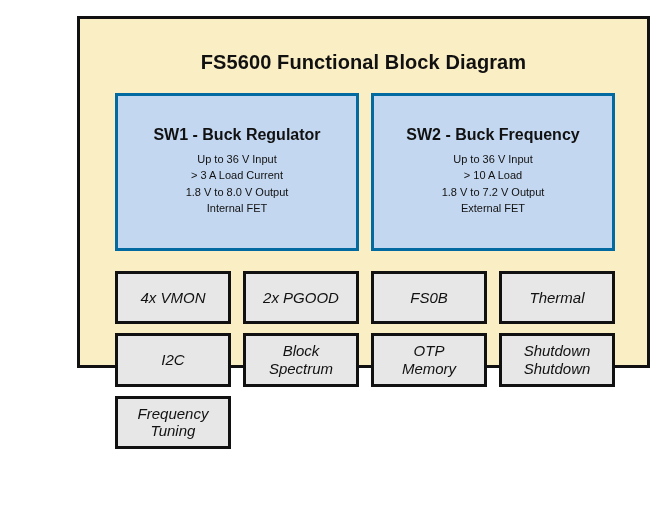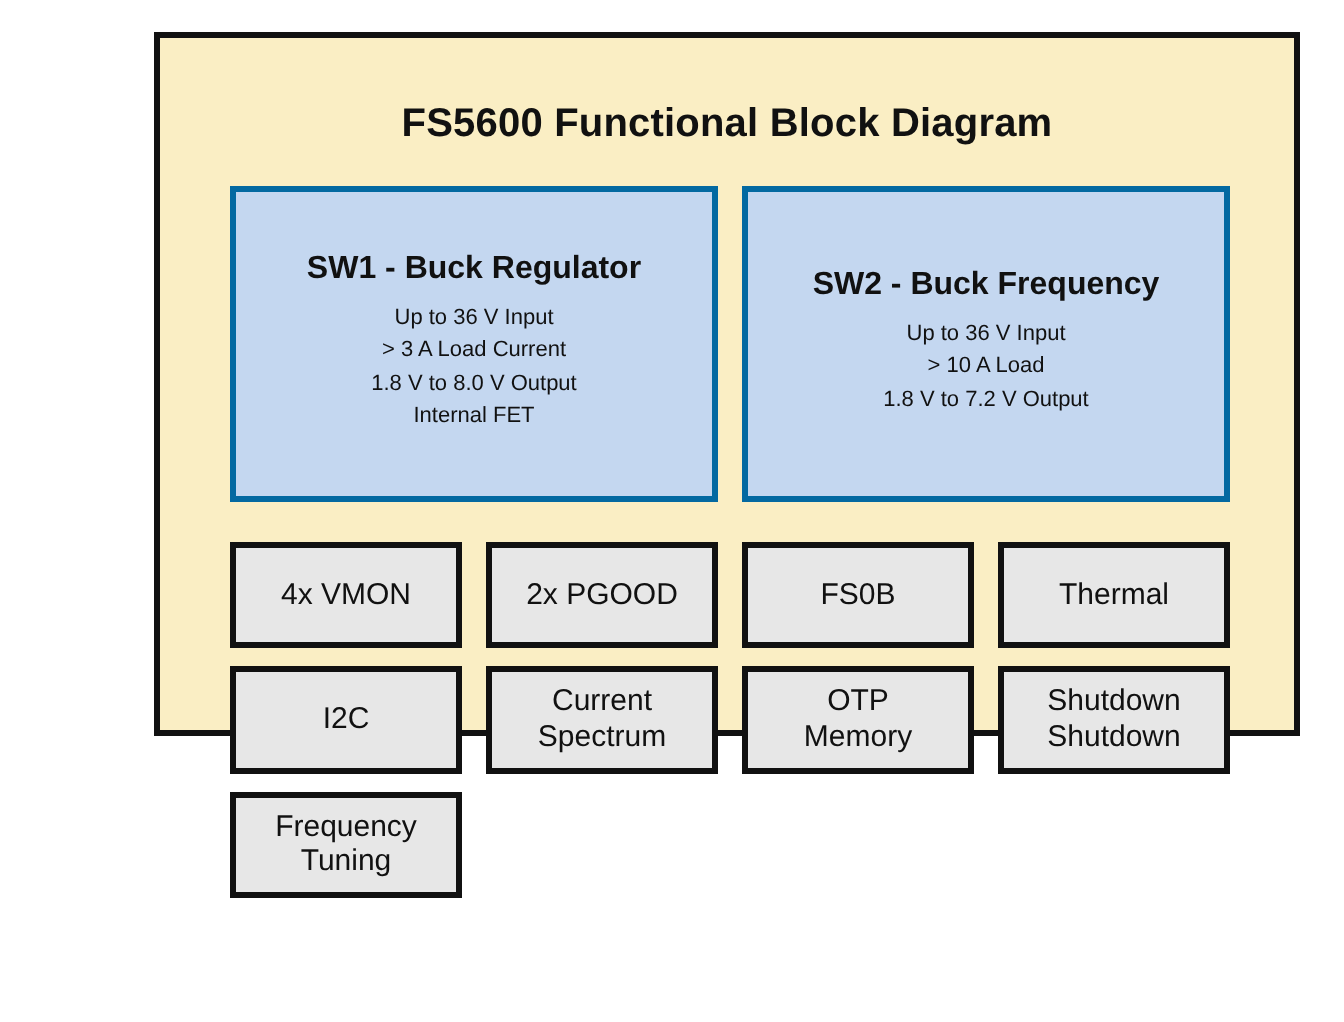--- a/index.html
+++ b/index.html
@@ -80,20 +80,21 @@
     position: absolute;
     left: 35px;
     top: 252px;
     width: 500px;
     height: 178px;
     display: grid;
     grid-template-columns: repeat(4, 1fr);
     grid-template-rows: repeat(3, 1fr);
     column-gap: 12px;
     row-gap: 9px;
+    font-style: italic;
   }
   .feature-cell {
     background: #e7e7e7;
     border: 3px solid #111111;
     box-sizing: border-box;
     display: flex;
     flex-direction: column;
     align-items: center;
     justify-content: center;
     text-align: center;
@@ -118,41 +119,42 @@
         <div class="sw-line">Up to 36 V Input</div>
         <div class="sw-line">&gt; 3 A Load Current</div>
         <div class="sw-line">1.8 V to 8.0 V Output</div>
         <div class="sw-line">Internal FET</div>
       </div>
       <div class="sw-block">
         <div class="sw-title">SW2 - Buck Frequency</div>
         <div class="sw-line">Up to 36 V Input</div>
         <div class="sw-line">&gt; 10 A Load</div>
         <div class="sw-line">1.8 V to 7.2 V Output</div>
+        <div class="sw-line">External FET</div>
       </div>
     </div>
 
   <div id="feature-grid">
       <div class="feature-cell">
         <div class="feature-line">4x VMON</div>
       </div>
       <div class="feature-cell">
         <div class="feature-line">2x PGOOD</div>
       </div>
       <div class="feature-cell">
         <div class="feature-line">FS0B</div>
       </div>
       <div class="feature-cell">
         <div class="feature-line">Thermal</div>
       </div>
       <div class="feature-cell">
         <div class="feature-line">I2C</div>
       </div>
       <div class="feature-cell">
-        <div class="feature-line">Current</div>
+        <div class="feature-line">Block</div>
         <div class="feature-line">Spectrum</div>
       </div>
       <div class="feature-cell">
         <div class="feature-line">OTP</div>
         <div class="feature-line">Memory</div>
       </div>
       <div class="feature-cell">
         <div class="feature-line">Shutdown</div>
         <div class="feature-line">Shutdown</div>
       </div>

